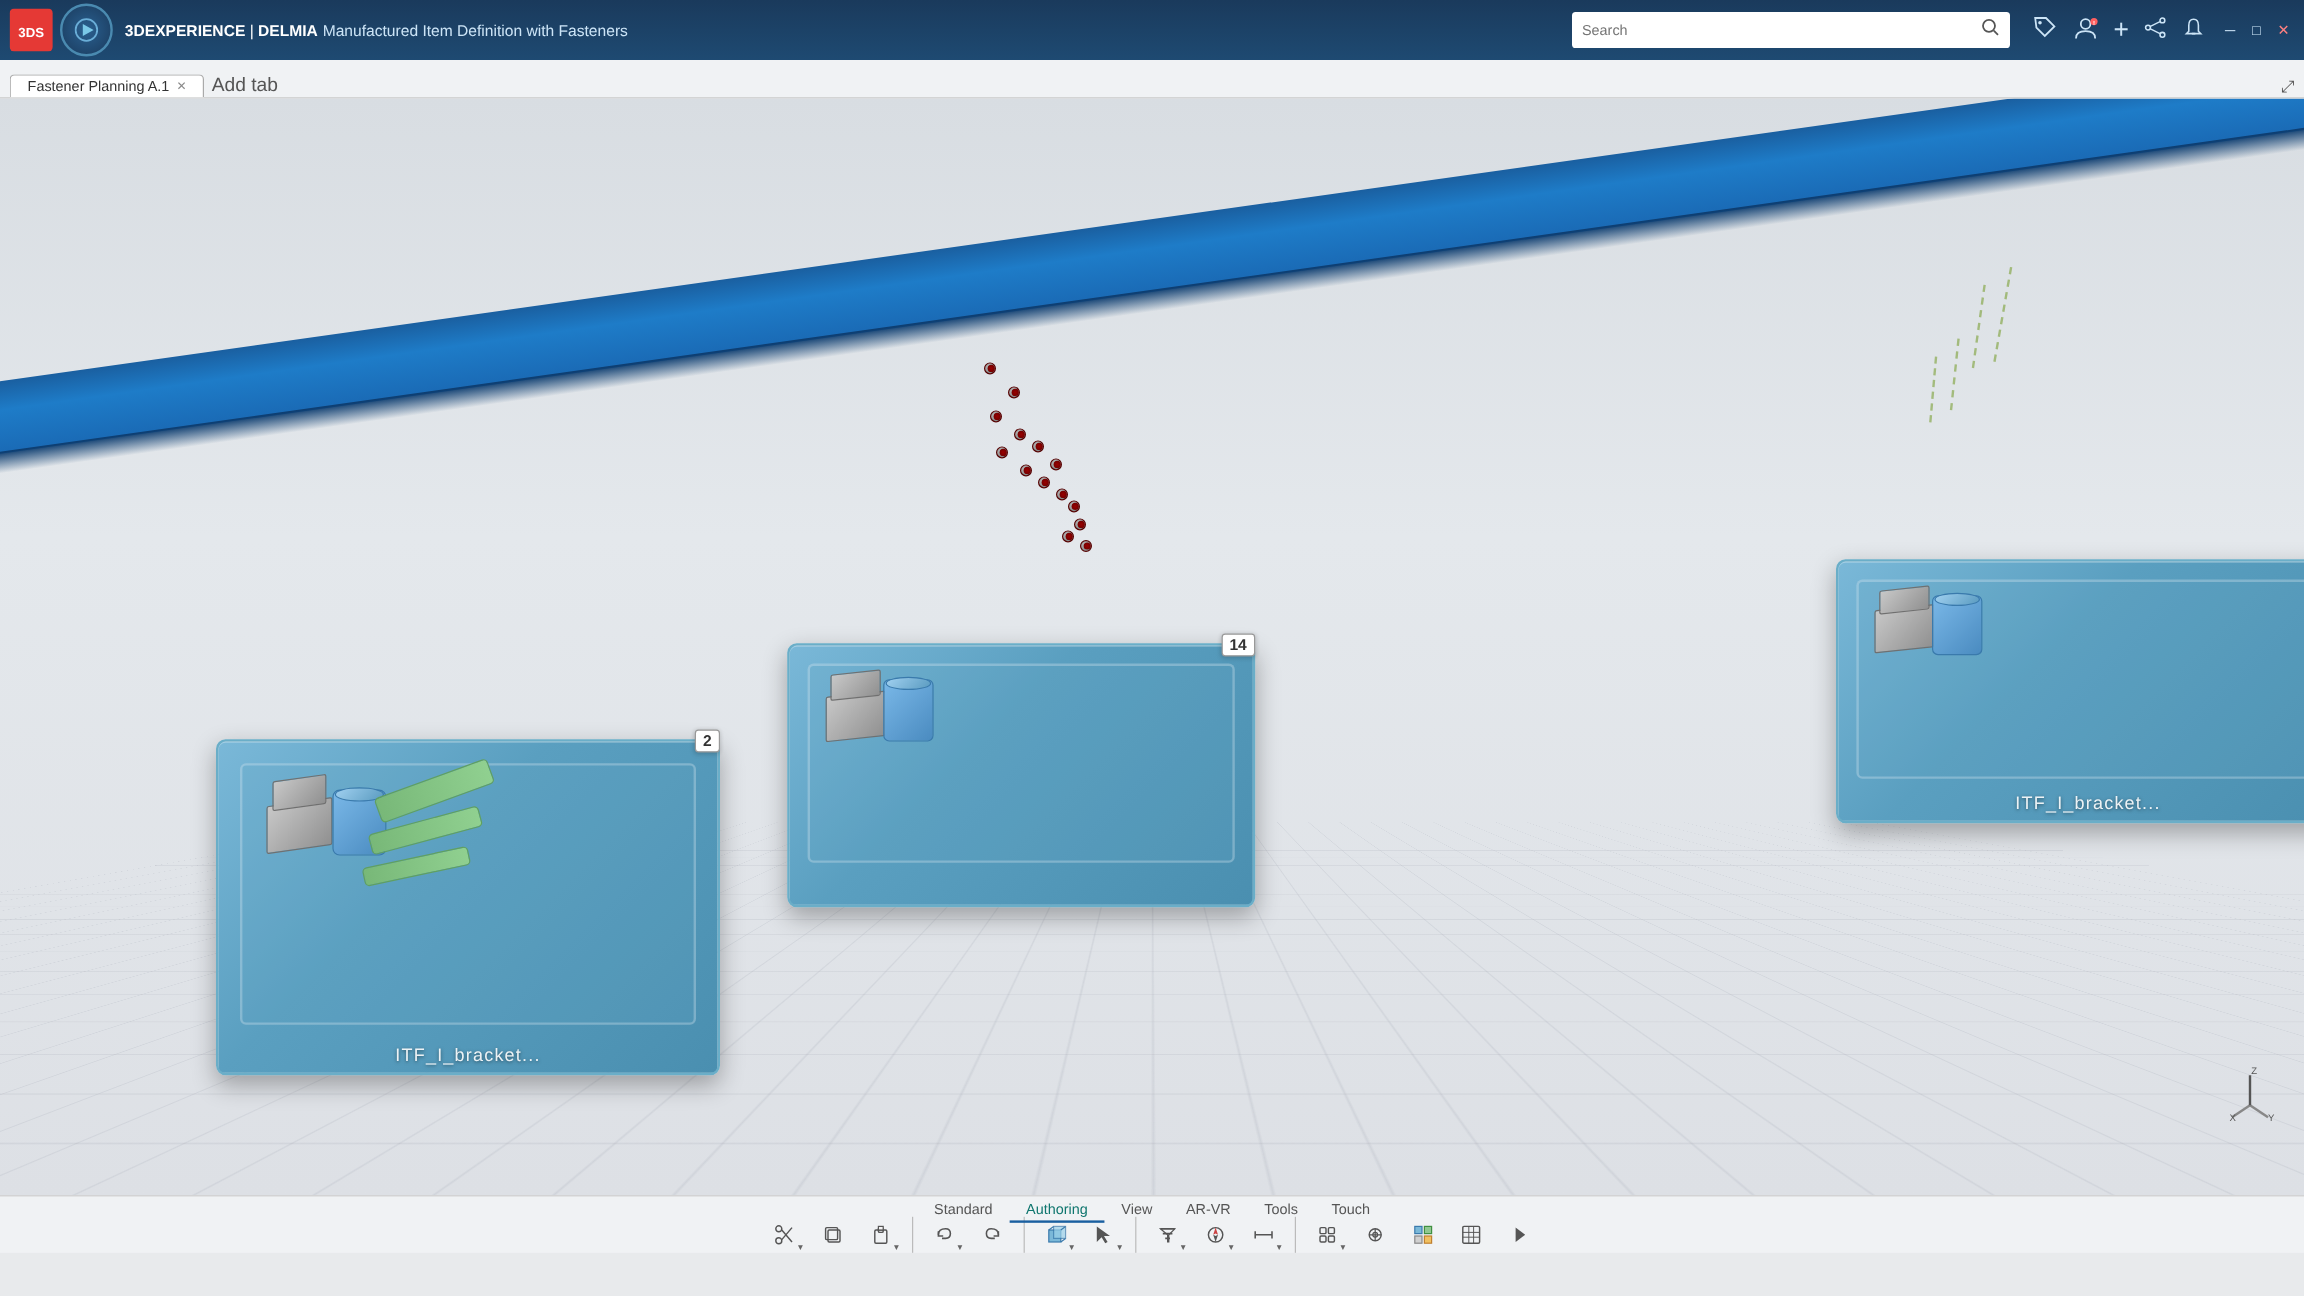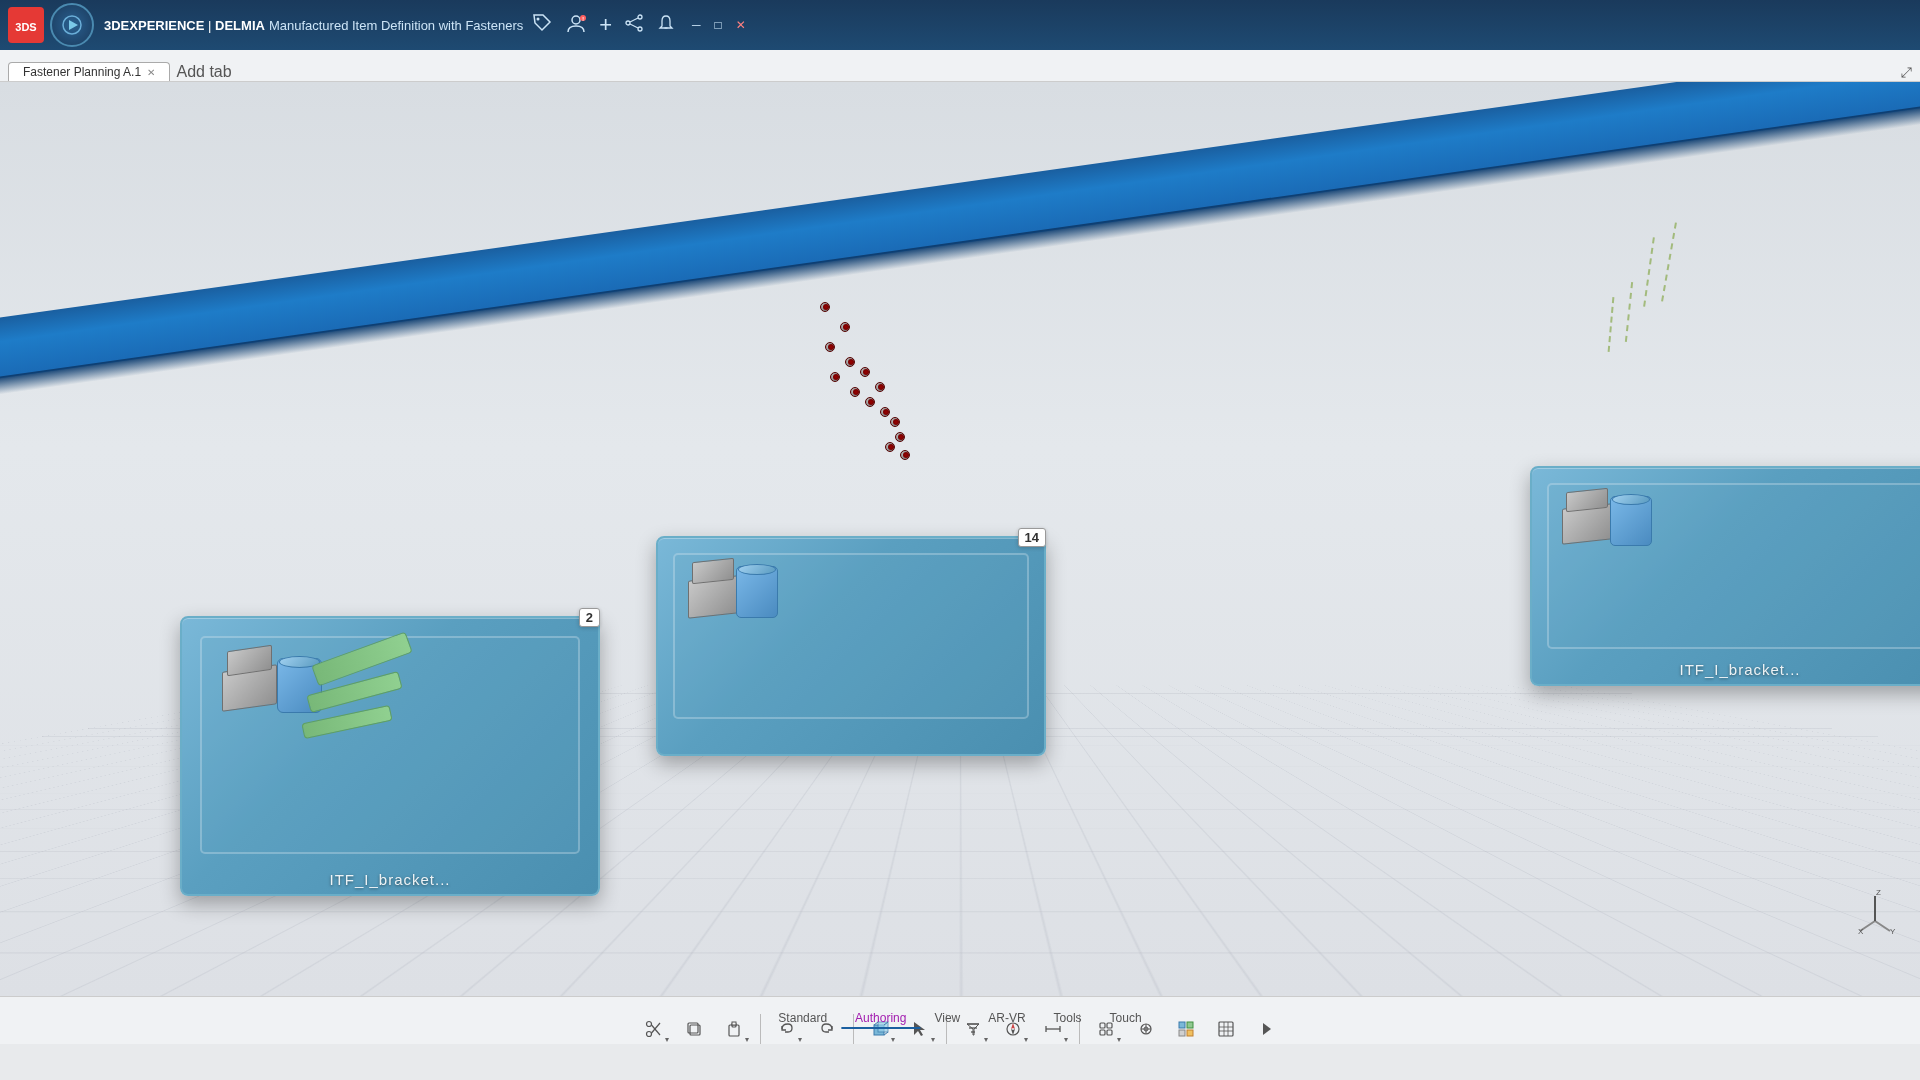--- a/index.html
+++ b/index.html
@@ -212,21 +212,21 @@
       background: #f0f2f4;
       border-top: 1px solid #ccc;
       display: flex; align-items: center; justify-content: center;
       gap: 2px; position: relative;
     }
     .toolbar-tab {
       padding: 2px 14px; font-size: 12px; color: #555;
       cursor: pointer; border-bottom: 2px solid transparent;
       margin-bottom: -2px;
     }
-    .toolbar-tab.active { color: #a21caf; border-bottom-color: #1a5fa0; font-weight: 500; }
+    .toolbar-tab.active { color: #0f766e; border-bottom-color: #1a5fa0; font-weight: 500; }
 
     
     #toolbar-area {
       display: flex; align-items: center; justify-content: center;
       width: 100%; padding: 0 16px; gap: 4px;
     }
     .tool-group {
       display: flex; align-items: center; gap: 2px;
     }
     .t-btn {
@@ -258,20 +258,29 @@
       <polygon points="7,5 16,10 7,15" fill="#7ac8e8"></polygon>
     </svg>
   </div>
   <span id="brand-text">
     <span class="bold">3DEXPERIENCE</span>
     <span> | </span>
     <span class="bold">DELMIA</span>
   </span>
   <span id="app-title">Manufactured Item Definition with Fasteners</span>
 
+  <div id="search-bar">
+    <input id="search-input" type="text" placeholder="Search" style="">
+    <span id="search-icon-btn">
+      <svg width="16" height="16" viewBox="0 0 16 16">
+        <circle cx="6.5" cy="6.5" r="5" fill="none" stroke="#555" stroke-width="1.5"></circle>
+        <line x1="10.5" y1="10.5" x2="14" y2="14" stroke="#555" stroke-width="1.5"></line>
+      </svg>
+    </span>
+  </div>
   <span id="tag-icon">
     <svg width="22" height="22" viewBox="0 0 22 22">
       <path d="M3 3 L12 3 L19 10 L11 18 L4 11 Z" fill="none" stroke="#cce4f6" stroke-width="1.5"></path>
       <circle cx="7" cy="7" r="1.5" fill="#cce4f6"></circle>
     </svg>
   </span>
   <div id="title-bar-actions">
     <span class="tb-action">
       <svg width="22" height="22" viewBox="0 0 22 22">
         <circle cx="11" cy="8" r="4" fill="none" stroke="#cce4f6" stroke-width="1.5"></circle>
@@ -395,21 +404,21 @@
       <line x1="25" y1="35" x2="25" y2="10" stroke="#555" stroke-width="2"></line>
       <text x="8" y="48" font-size="8" fill="#555">X</text>
       <text x="40" y="48" font-size="8" fill="#555">Y</text>
       <text x="26" y="9" font-size="8" fill="#555">Z</text>
     </svg>
   </div>
 </div>
 
 <div id="bottom-toolbar">
 
-  <div style="position:absolute; top:12px; left:50%; transform:translateX(-50%); display:flex; gap:0; z-index:10;">
+  <div style="position:absolute; top:2px; left:50%; transform:translateX(-50%); display:flex; gap:0; z-index:10;">
     <div class="toolbar-tab">Standard</div>
     <div class="toolbar-tab active">Authoring</div>
     <div class="toolbar-tab">View</div>
     <div class="toolbar-tab">AR-VR</div>
     <div class="toolbar-tab">Tools</div>
     <div class="toolbar-tab">Touch</div>
   </div>
 
   <div id="toolbar-area" style="margin-top:16px;">
     <div class="tool-group">

